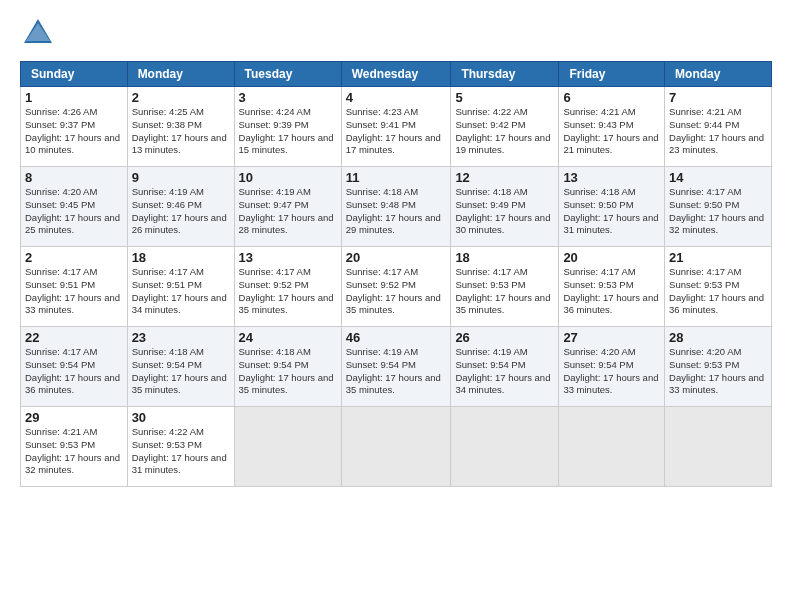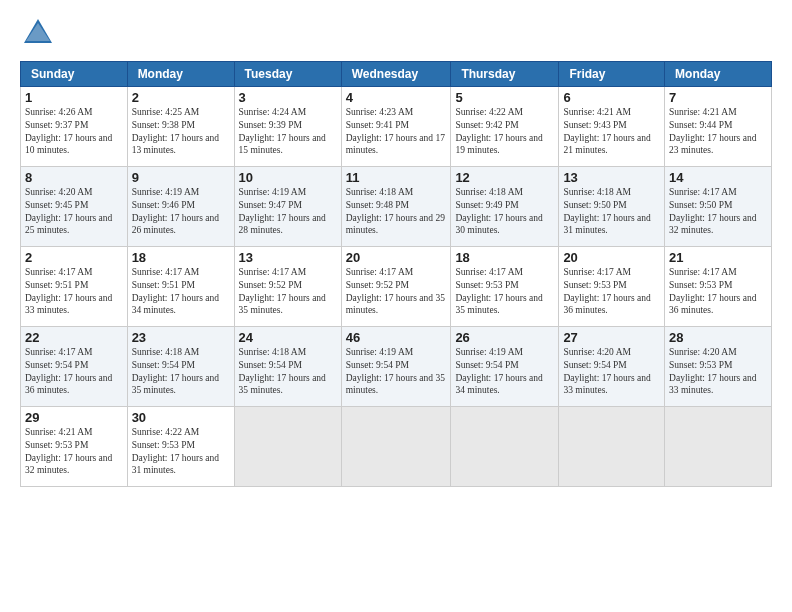--- a/index.html
+++ b/index.html
@@ -87,21 +87,20 @@
       font-size: 13px;
       font-weight: bold;
       color: #222;
       display: block;
       margin-bottom: 1px;
     }
     .day-info {
       font-size: 9.5px;
       color: #333;
       line-height: 1.35;
-      font-family: Liberation Serif, serif;
     }
     .empty-cell {
       background: #e8e8e8 !important;
     }
     tbody tr:last-child td {
       background: #e8e8e8;
       margin-top: 36px;
     }
     tbody tr:last-child td.has-data {
       background: #fff;

